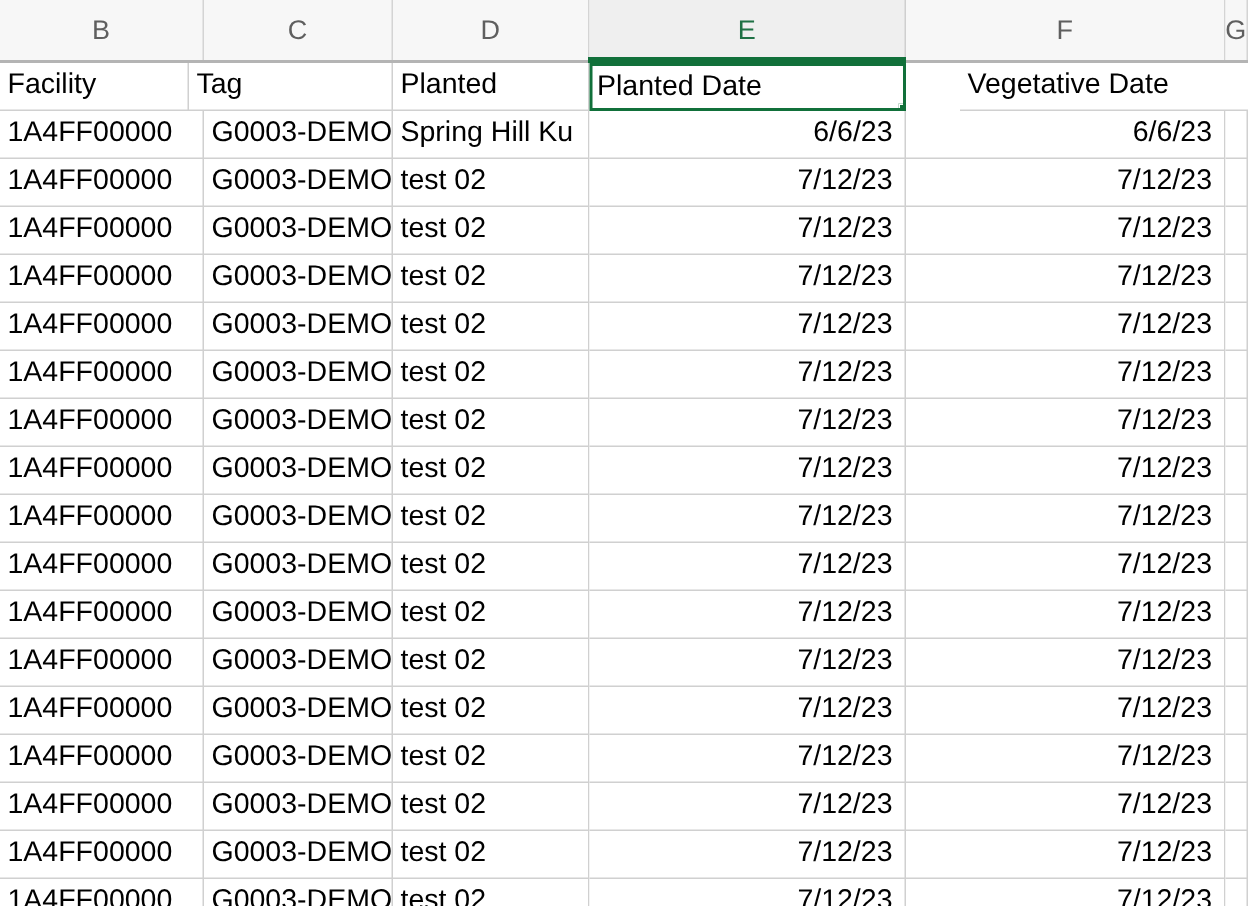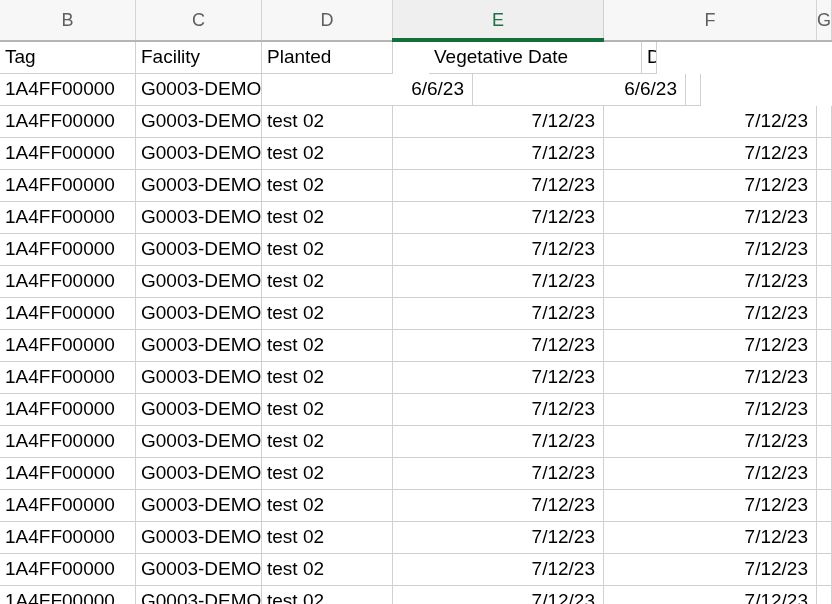--- a/index.html
+++ b/index.html
@@ -147,29 +147,31 @@
       <div class="col-head" style="width: 213px;">
         <span>F</span>
       </div>
       <div class="col-head" style="width: 15px;">
         <span>G</span>
       </div>
     </div>
 
   <div id="grid">
       <div class="row">
+        <div class="cell txt header-cell" style="width: 126px; flex: 0 0 126px;"><span>Facility</span></div>
         <div class="cell txt header-cell" style="width: 136px; flex: 0 0 136px;"><span>Tag</span></div>
-        <div class="cell txt header-cell" style="width: 126px; flex: 0 0 126px;"><span>Facility</span></div>
         <div class="cell txt header-cell" style="width: 131px; flex: 0 0 131px;"><span>Planted</span></div>
+        <div class="cell txt header-cell selected" style="width: 211px; flex: 0 0 211px;"><span>Planted Date</span><div class="fill-handle"></div></div>
         <div class="cell txt header-cell" style="width: 213px; flex: 0 0 213px; margin-left: 36px;"><span>Vegetative Date</span></div>
         <div class="cell txt header-cell" style="width: 15px; flex: 0 0 15px;"><span>D</span></div>
       </div>
       <div class="row">
         <div class="cell txt" style="width: 136px; flex: 0 0 136px;"><span>1A4FF00000</span></div>
         <div class="cell txt" style="width: 126px; flex: 0 0 126px;"><span>G0003-DEMO</span></div>
+        <div class="cell txt" style="width: 131px; flex: 0 0 131px;"><span>Spring Hill Ku</span></div>
         <div class="cell num" style="width: 211px; flex: 0 0 211px;"><span>6/6/23</span></div>
         <div class="cell num" style="width: 213px; flex: 0 0 213px;"><span>6/6/23</span></div>
         <div class="cell num" style="width: 15px; flex: 0 0 15px;"><span></span></div>
       </div>
       <div class="row">
         <div class="cell txt" style="width: 136px; flex: 0 0 136px;"><span>1A4FF00000</span></div>
         <div class="cell txt" style="width: 126px; flex: 0 0 126px;"><span>G0003-DEMO</span></div>
         <div class="cell txt" style="width: 131px; flex: 0 0 131px;"><span>test 02</span></div>
         <div class="cell num" style="width: 211px; flex: 0 0 211px;"><span>7/12/23</span></div>
         <div class="cell num" style="width: 213px; flex: 0 0 213px;"><span>7/12/23</span></div>

